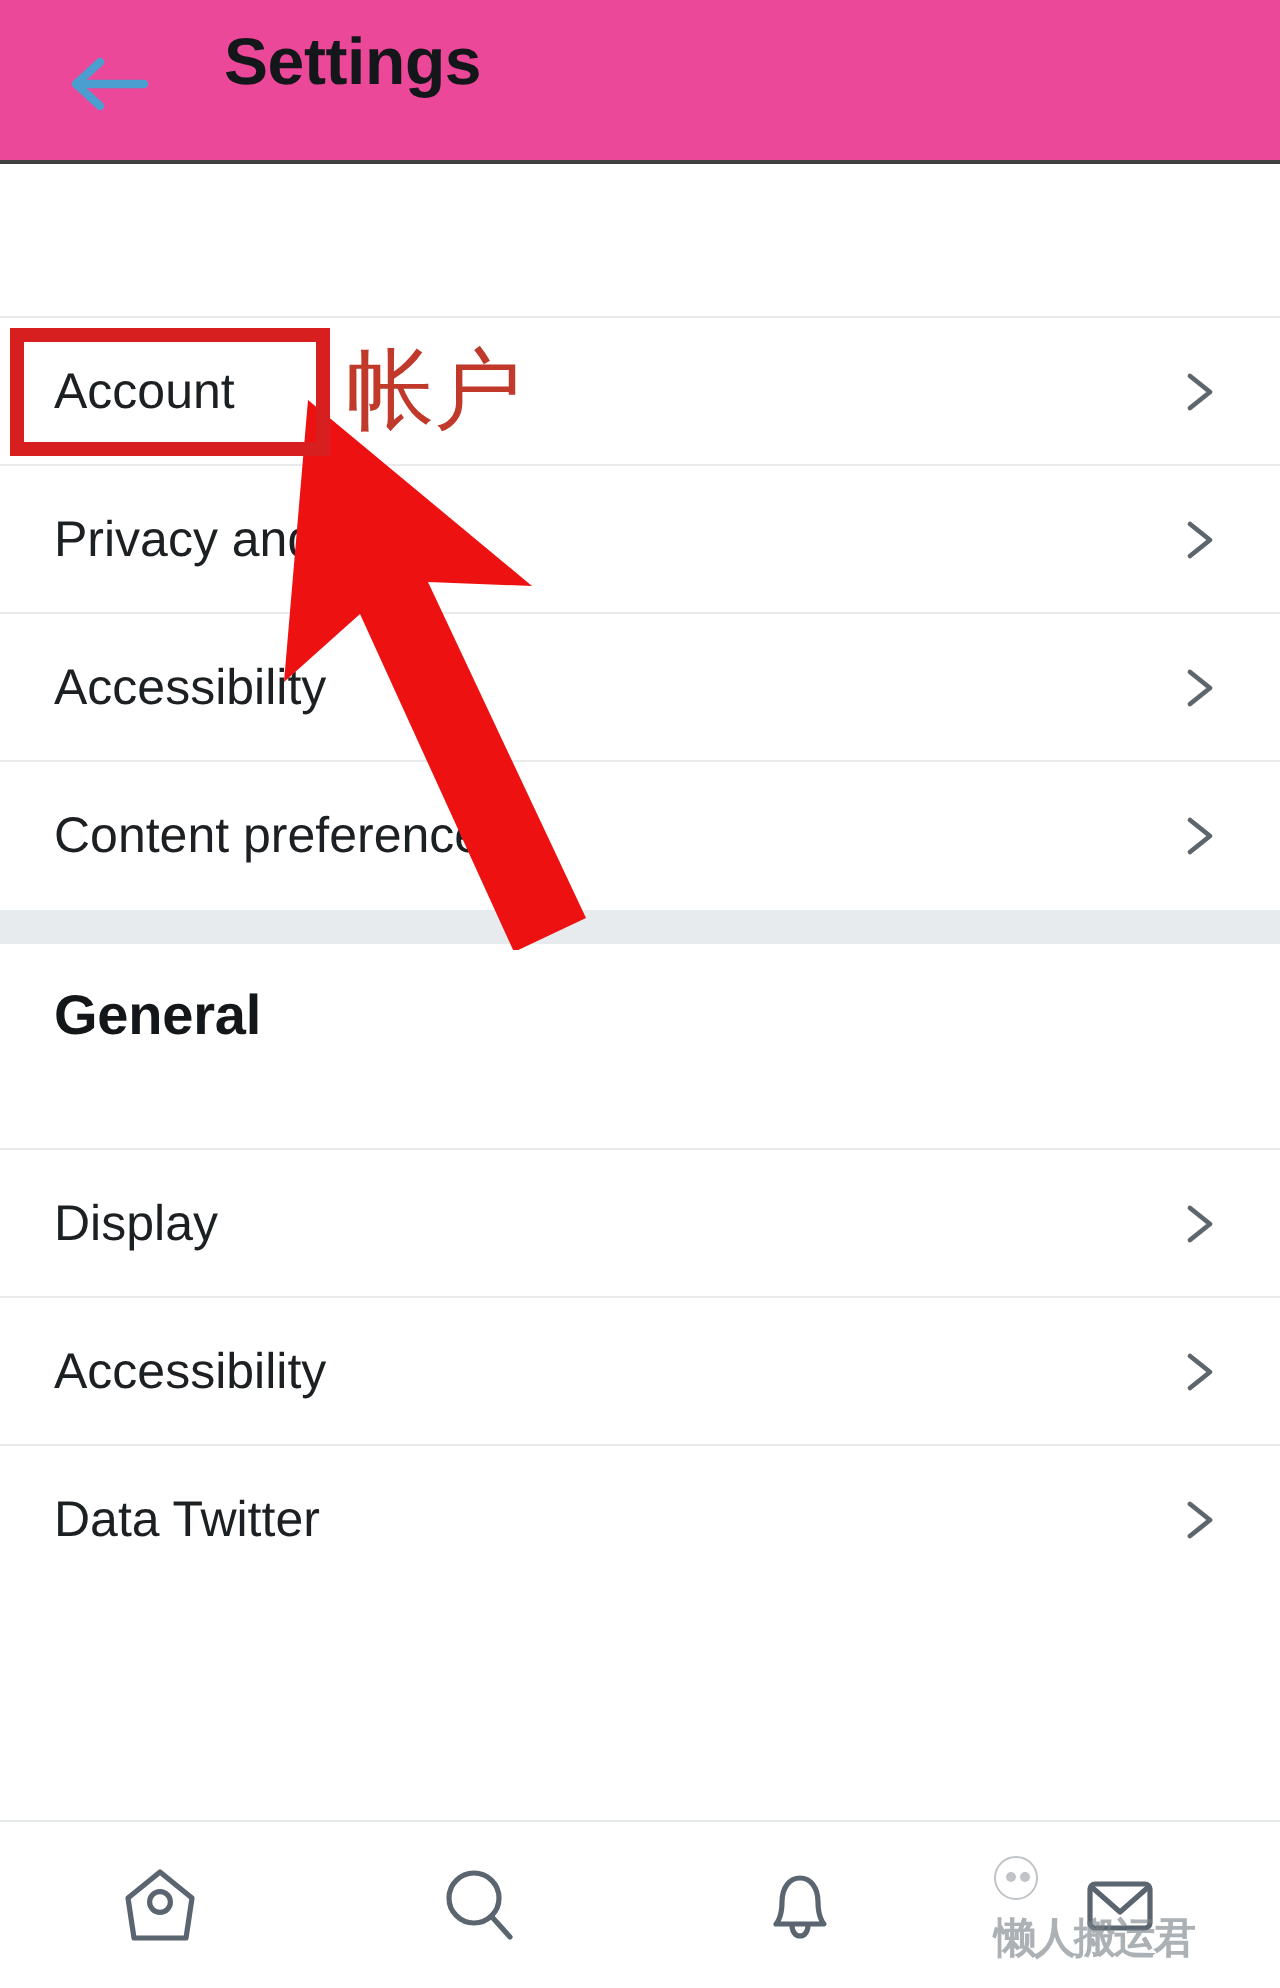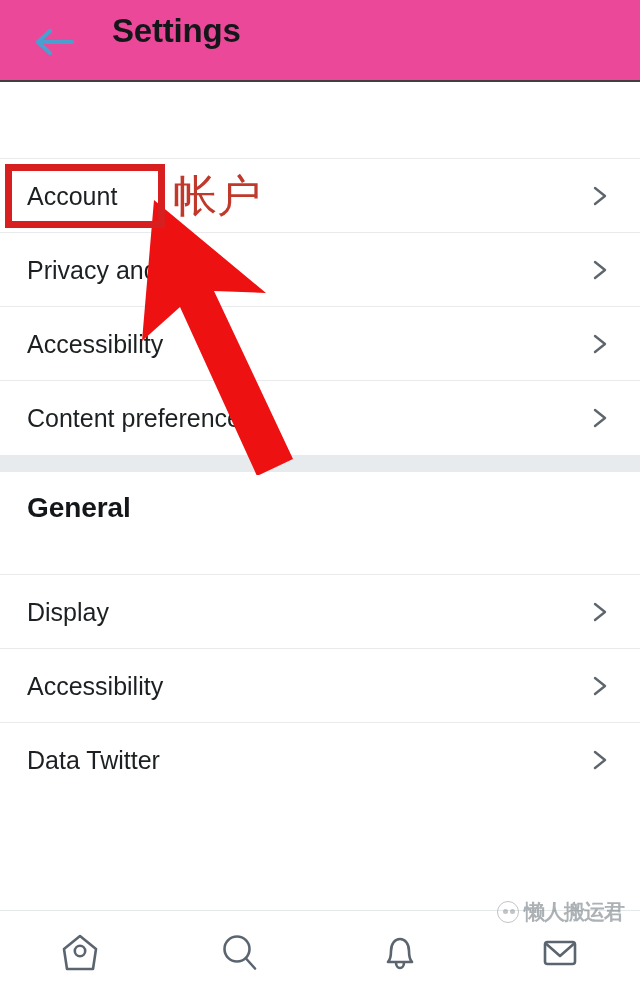--- a/index.html
+++ b/index.html
@@ -166,26 +166,26 @@
     width: 200px;
     height: 280px;
     pointer-events: none;
   }
   .annot-arrow svg { display: block; }
 
   
   .watermark {
     position: absolute;
     left: 497px;
-    top: 898px;
+    top: 928px;
     display: flex;
-    align-items: center;
     gap: 5px;
     opacity: 0.62;
     pointer-events: none;
+    flex-direction: column;
   }
   .wm-logo {
     width: 22px;
     height: 22px;
     border-radius: 50%;
     border: 1.5px solid #9aa0a6;
     position: relative;
     box-sizing: border-box;
   }
   .wm-logo::before {

